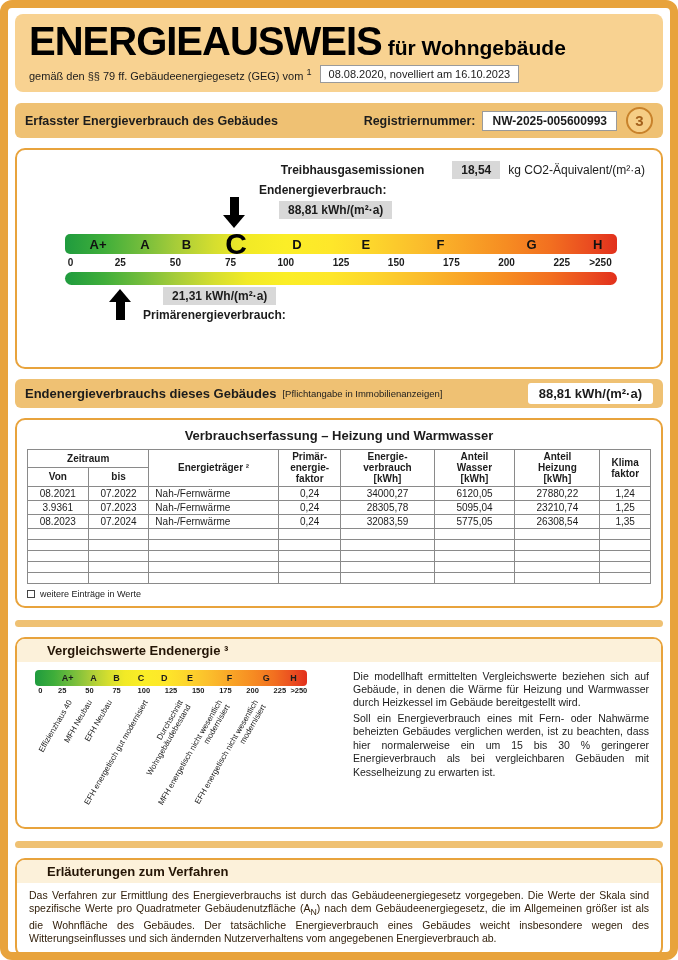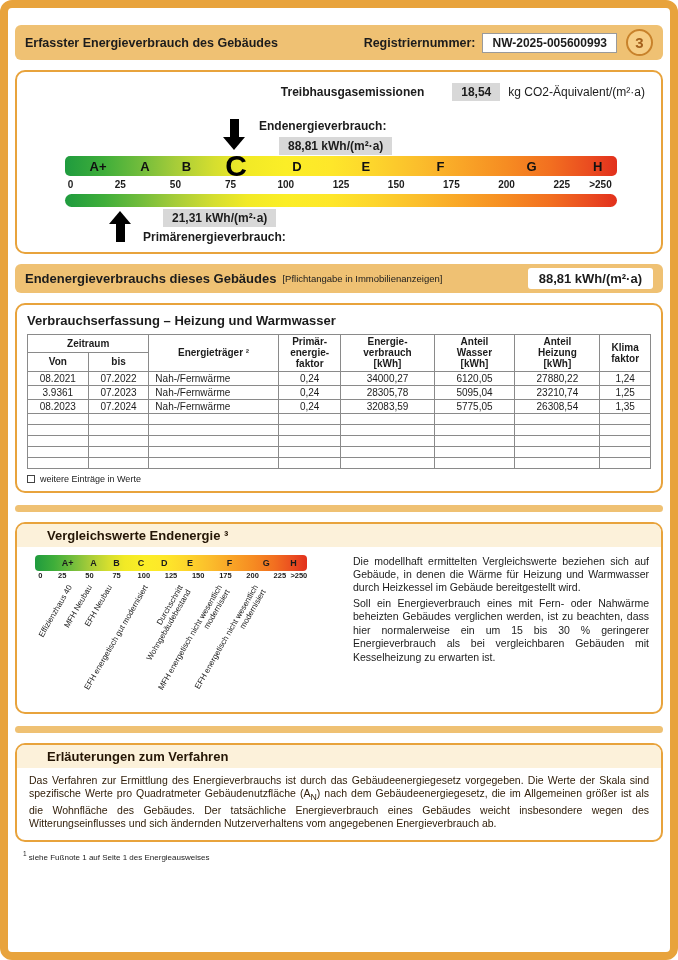--- a/index.html
+++ b/index.html
@@ -31,27 +31,27 @@
     margin-left:9px; }
 
   
   .box { border:2px solid #E8A33C; border-radius:10px; margin-top:10px; overflow:hidden; background:#fff; }
   .box-header { padding:4px 10px; font-size:13px; font-weight:bold; color:#241505; }
   .box-header.orange { background:linear-gradient(180deg,#F2A838,#F8CC7C); }
   .box-header.light { background:#FCF1DA;padding-left:30px; }
   .gray-box { display:inline-block; background:#D8D8D8; padding:2px 9px; font-weight:bold; font-size:12px;margin-left:20px; }
 
   
-  .energy-content { position:relative; height:180px; }
+  .energy-content { position:relative; height:217px; }
   .ghg-row { position:absolute; top:11px; right:16px; display:flex; align-items:center; gap:8px; font-size:12px; }
   .arrow { position:absolute; display:flex; flex-direction:column; align-items:center; width:22px; }
   .arrow .shaft { width:9px; height:18px; background:#000; }
   .head-down { width:0; height:0; border-left:11px solid transparent; border-right:11px solid transparent; border-top:13px solid #000; }
   .head-up { width:0; height:0; border-left:11px solid transparent; border-right:11px solid transparent; border-bottom:13px solid #000; }
-  .end-labels { position:absolute; left:242px; top:47px; font-size:12px; }
+  .end-labels { position:absolute; left:242px; top:33px; font-size:12px; }
   .end-labels .gray-box { margin-top:4px; }
   .scale-gradient { background:linear-gradient(90deg,
       #1F9B3E 0%, #3FAE3A 7%, #74BD3C 14%, #A6CC39 20%,
       #D5DE2F 27%, #F2EA26 33%, #FBEE27 40%, #FEE72A 48%,
       #FDD52C 56%, #FBBE2C 64%, #F9A527 72%, #F68C22 80%,
       #F26F20 88%, #EA4C20 95%, #E2301C 100%); }
   .scale-band { position:absolute; left:48px; top:84px; width:552px; height:20px; border-radius:5px; }
   .scale-band .cls { position:absolute; top:50%; transform:translate(-50%,-50%);
     font-weight:bold; font-size:13px; color:#111; }
   .scale-band .cls.current { font-size:30px; color:#000; }
@@ -65,21 +65,21 @@
 
   
   .end-strip { margin-top:10px; background:#EFC173; border-radius:6px; padding:4px 10px;
     display:flex; align-items:center; }
   .end-strip .strip-title { font-weight:bold; font-size:13px; }
   .end-strip .strip-note { font-size:9.5px; margin-left:6px; flex:1; }
   .end-strip .strip-value { background:#fff; padding:3px 11px; font-weight:bold; font-size:13px; border-radius:3px; }
 
   
   .table-box { padding:8px 10px 7px; }
-  .table-title { font-size:13px; font-weight:bold; margin-bottom:6px; }
+  .table-title { font-size:13px; font-weight:bold; margin-bottom:6px;text-align:center; }
   table.consumption { width:100%; border-collapse:collapse; table-layout:fixed; font-size:10px; }
   table.consumption th, table.consumption td { border:1px solid #8a8a8a; padding:1px 3px; }
   table.consumption th { font-weight:bold; text-align:center; vertical-align:middle;
     white-space:pre-line; line-height:1.12; }
   table.consumption td { height:14px; text-align:center; }
   table.consumption td.lft { text-align:left; padding-left:6px; }
   tr.empty td { height:11px; }
   .checkbox-row { display:flex; align-items:center; gap:5px; margin-top:5px; font-size:9px; }
   .checkbox { width:8px; height:8px; border:1px solid #444; background:#fff; display:inline-block; }
 
@@ -104,20 +104,30 @@
 
   
   .footnotes { margin-top:8px; padding-left:8px; font-size:8px; line-height:1.35; }
   .footnotes sup { font-size:6.5px; }
 </style>
 </head>
 <body>
 
 <div class="page">
 
+  <div class="doc-header">
+    <div class="title-row">
+      <span class="main-title">ENERGIEAUSWEIS</span>
+      <span class="sub-title">für Wohngebäude</span>
+    </div>
+    <div class="law-row">
+      <span><span>gemäß den §§ 79 ff. Gebäudeenergiegesetz (GEG) vom</span> <sup>1</sup></span>
+      <span class="law-date-box">08.08.2020, novelliert am 16.10.2023</span>
+    </div>
+  </div>
 
   <div class="registry-bar">
     <span class="registry-title">Erfasster Energieverbrauch des Gebäudes</span>
     <span class="registry-label">Registriernummer:</span>
     <span class="registry-value">NW-2025-005600993</span>
     <span class="page-circle">3</span>
   </div>
 
   <div class="box">
     <div class="energy-content">

